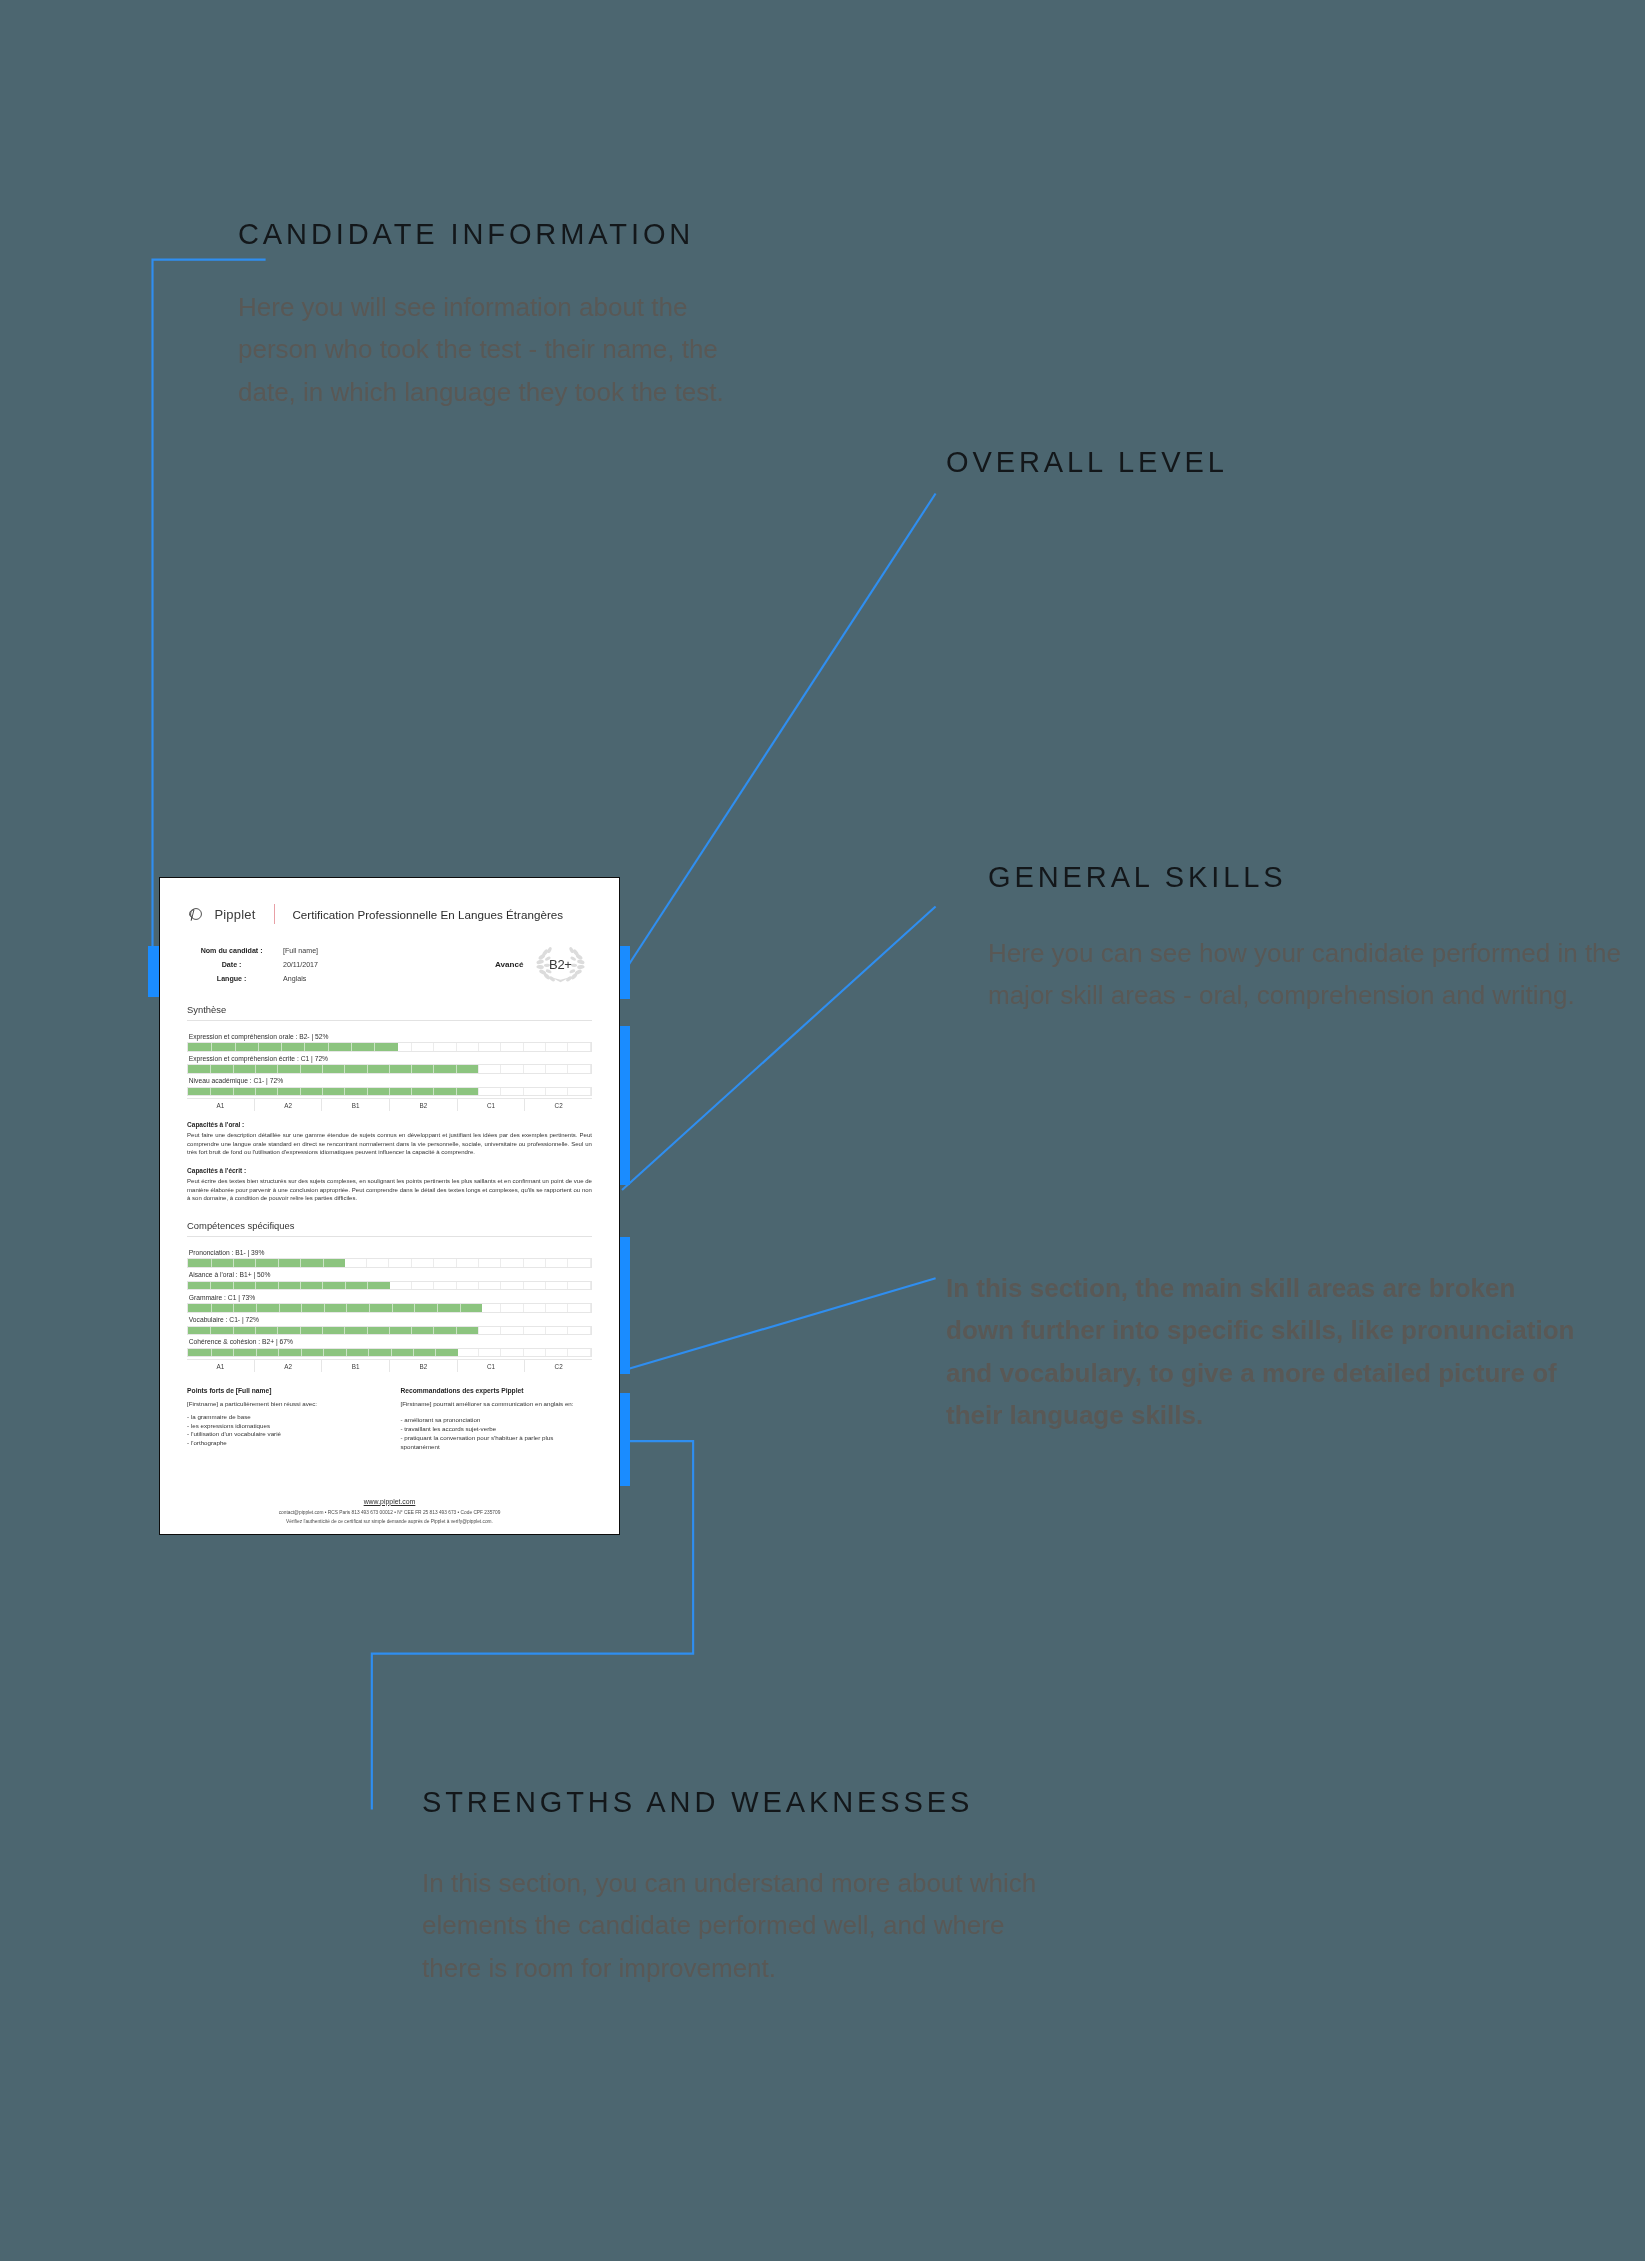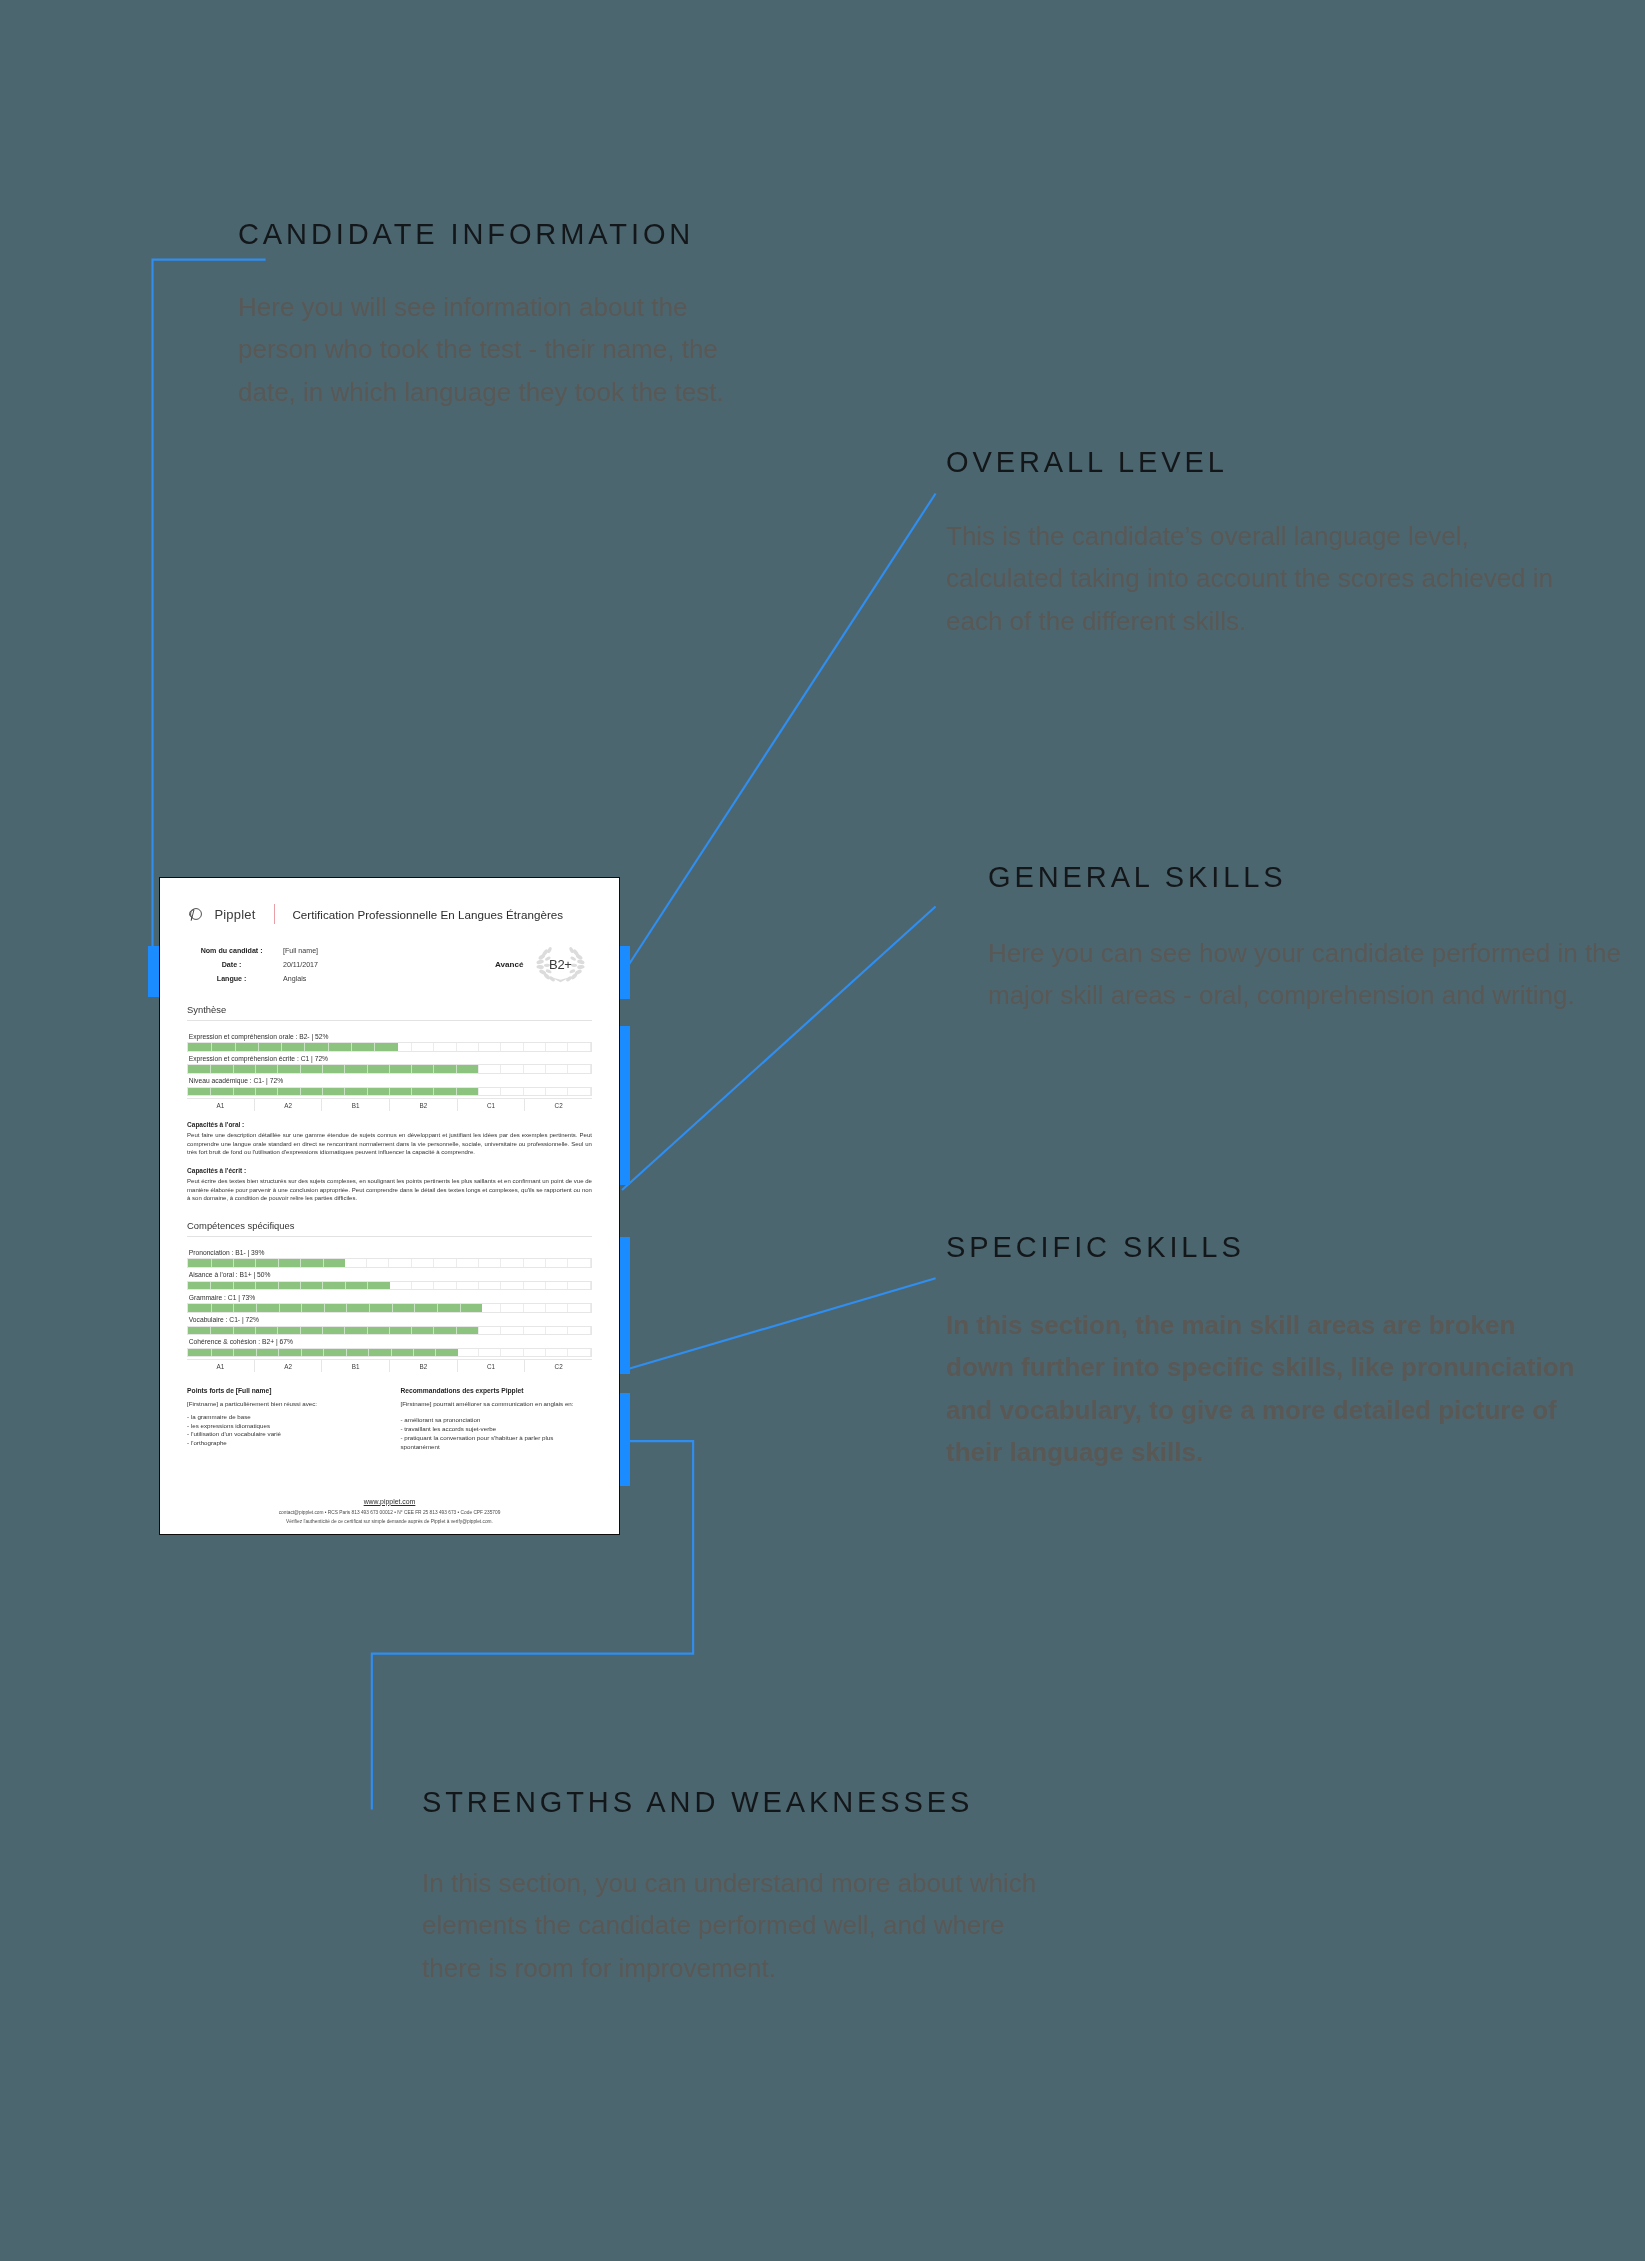--- a/index.html
+++ b/index.html
@@ -171,30 +171,28 @@
 <div class="hl hl-right" style="top:1237px;height:137px;"></div>
 <div class="hl hl-right" style="top:1393px;height:93px;"></div>
 
 <div class="block" id="blk-candidate">
   <div class="anno-head">CANDIDATE INFORMATION</div>
   <div class="anno-body">Here you will see information about the person who took the test - their name, the date, in which language they took the test.</div>
 </div>
 
 <div class="block" id="blk-overall">
   <div class="anno-head">OVERALL LEVEL</div>
-  <div class="anno-body">This is the candidate’s overall language level, calculated taking into account the scores achieved in each of the different skills.</div>
 </div>
 
 <div class="block" id="blk-general">
   <div class="anno-head">GENERAL SKILLS</div>
   <div class="anno-body">Here you can see how your candidate performed in the major skill areas - oral, comprehension and writing.</div>
 </div>
 
 <div class="block" id="blk-specific">
-  <div class="anno-head">SPECIFIC SKILLS</div>
   <div class="anno-body">In this section, the main skill areas are broken down further into specific skills, like pronunciation and vocabulary, to give a more detailed picture of their language skills.</div>
 </div>
 
 <div class="block" id="blk-strengths">
   <div class="anno-head">STRENGTHS AND WEAKNESSES</div>
   <div class="anno-body">In this section, you can understand more about which elements the candidate performed well, and where there is room for improvement.</div>
 </div>
 
 <div id="cert">
 

